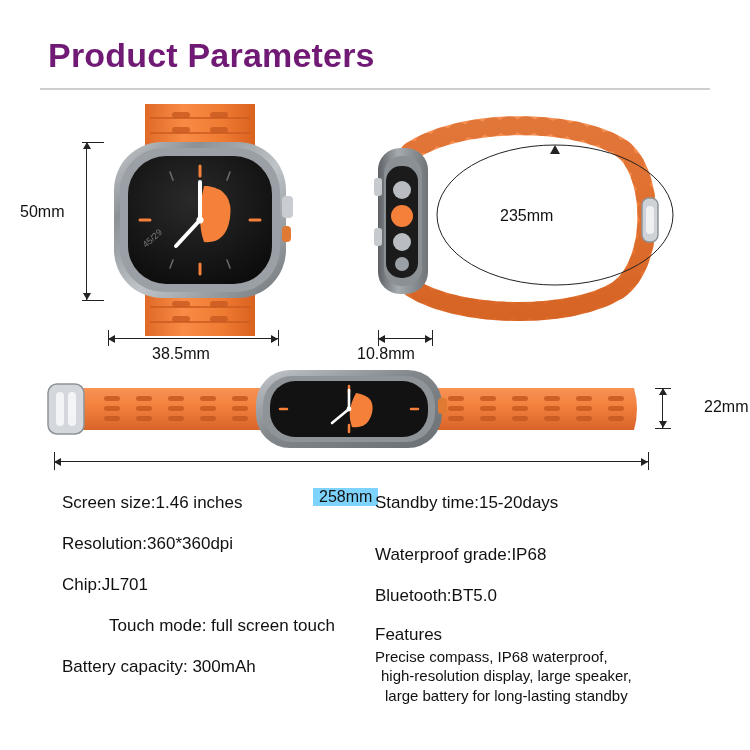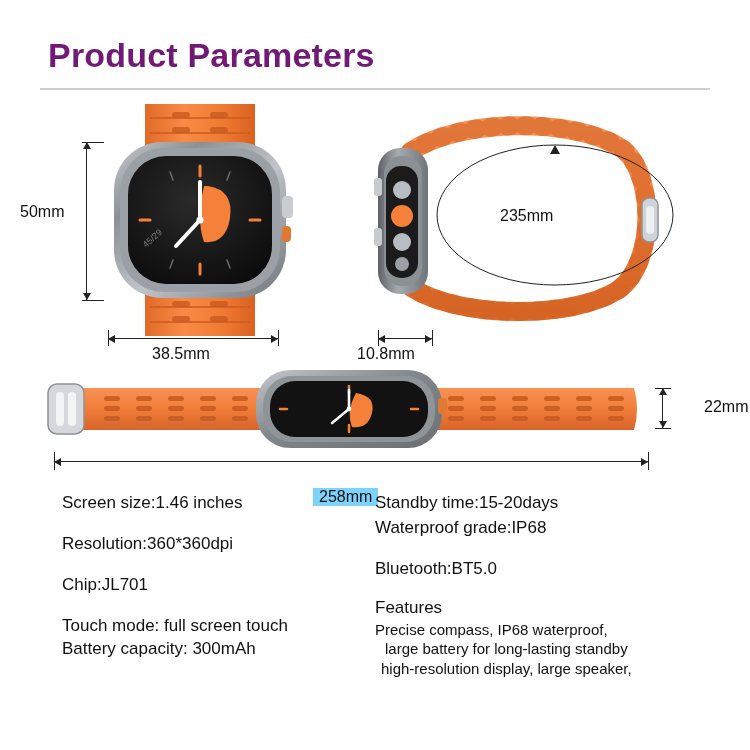--- a/index.html
+++ b/index.html
@@ -369,31 +369,31 @@
   <div class="tick-h" style="left:655px; top:388px; width:16px;"></div>
   <div class="tick-h" style="left:655px; top:428px; width:16px;"></div>
   <div class="dimlabel" style="left:704px; top:398px; font-size:16px;">22mm</div>
 
   <div class="specs">
 
     <div class="spec-col-left">
       <div class="spec-item" style="margin-bottom:18px;">Screen size:1.46 inches</div>
       <div class="spec-item" style="margin-bottom:18px;">Resolution:360*360dpi</div>
       <div class="spec-item" style="margin-bottom:18px;">Chip:JL701</div>
-      <div class="spec-item" style="">Touch mode: full screen touch</div>
+      <div class="spec-item" style="margin-bottom:18px;text-align:center;">Touch mode: full screen touch</div>
       <div class="spec-item">Battery capacity: 300mAh</div>
     </div>
 
     <div class="spec-col-right">
-      <div class="spec-item" style="margin-bottom:2px;">Standby time:15-20days</div>
+      <div class="spec-item" style="margin-bottom:29px;">Standby time:15-20days</div>
       <div class="spec-item" style="margin-bottom:18px;">Waterproof grade:IP68</div>
       <div class="spec-item" style="margin-bottom:16px;">Bluetooth:BT5.0</div>
       <div class="spec-item">Features</div>
       <div class="feature-body">
         <span class="fb-line">Precise compass, IP68 waterproof,</span>
+        <span class="fb-line fb-l2">high-resolution display, large speaker,</span>
         <span class="fb-line fb-l3">large battery for long-lasting standby</span>
-        <span class="fb-line fb-l2">high-resolution display, large speaker,</span>
       </div>
     </div>
 
   </div>
 
 </div>
 
 </body></html>

